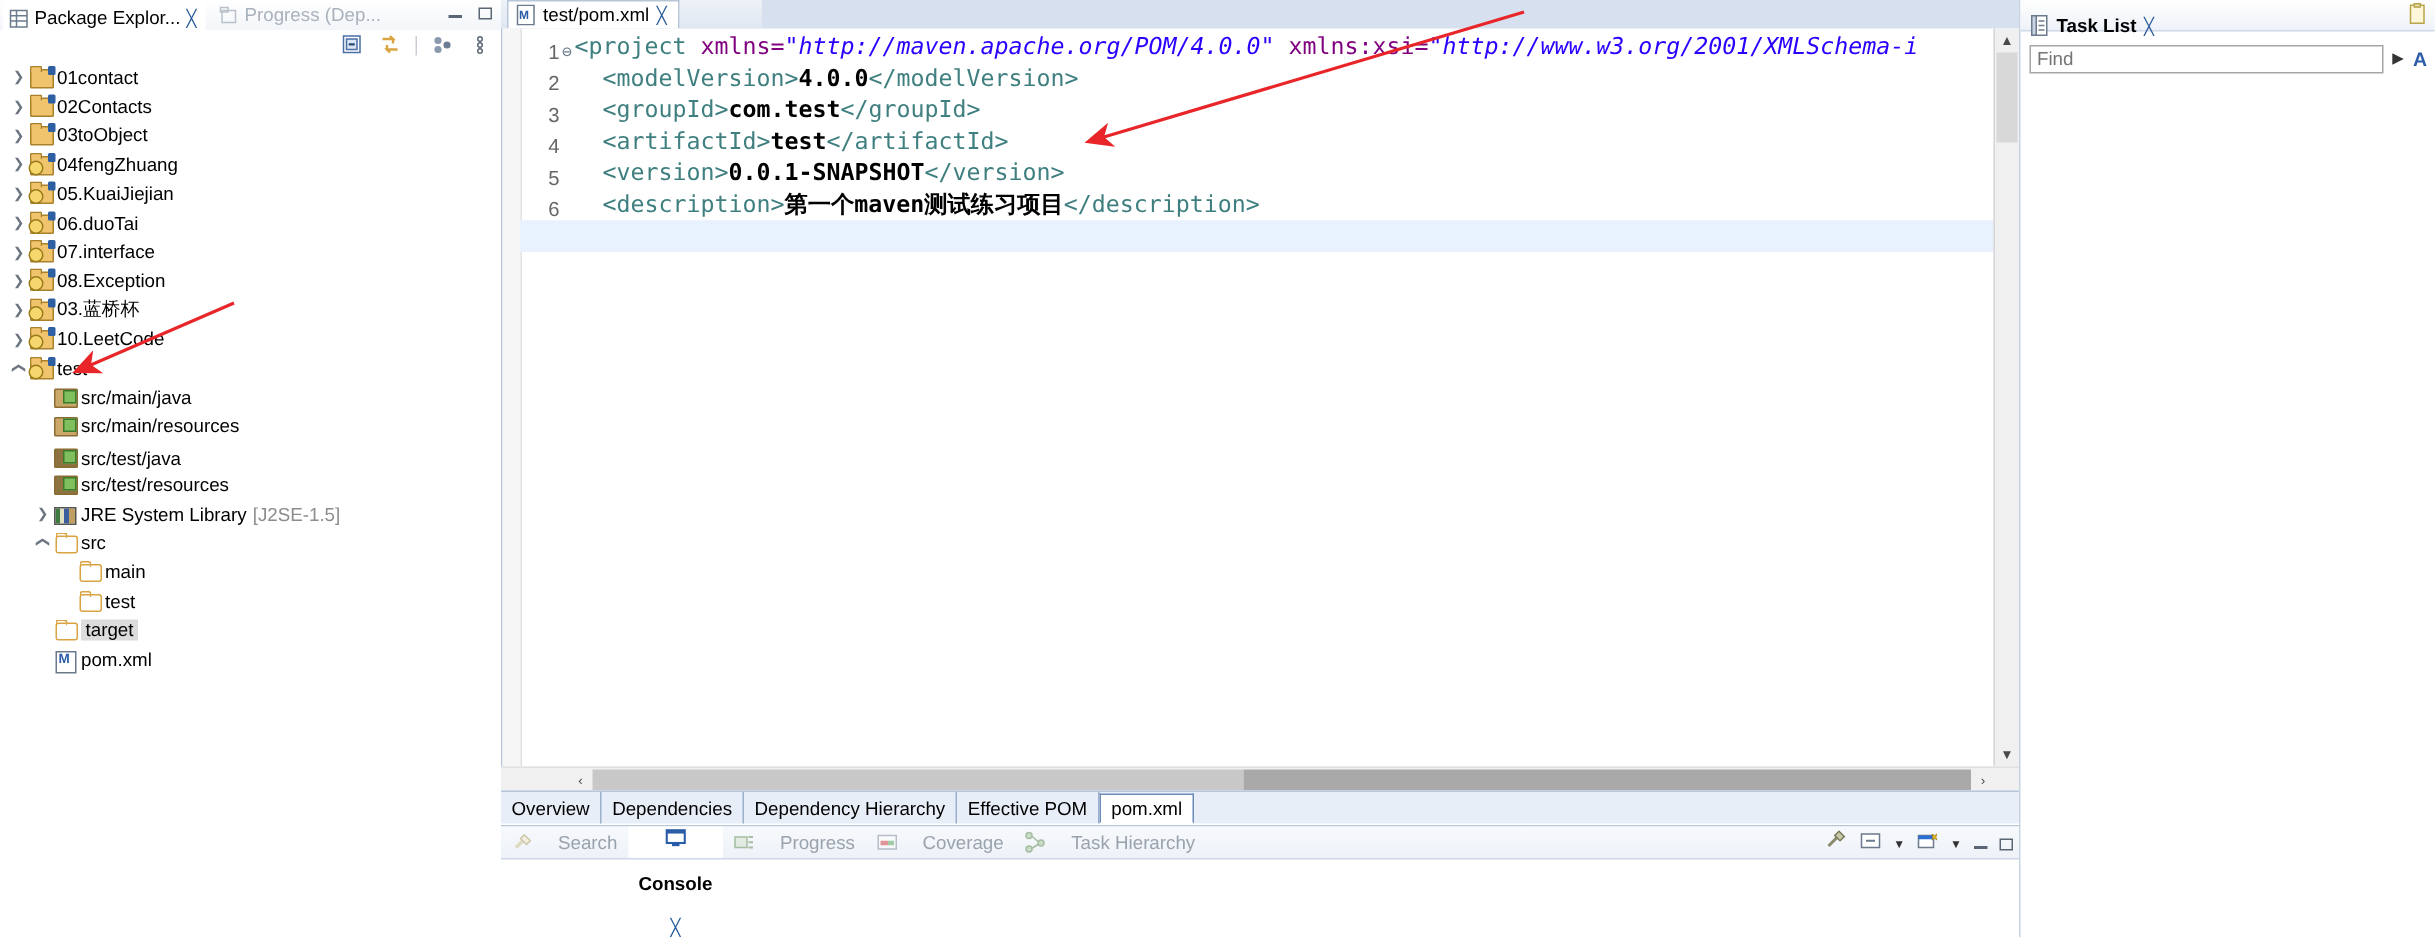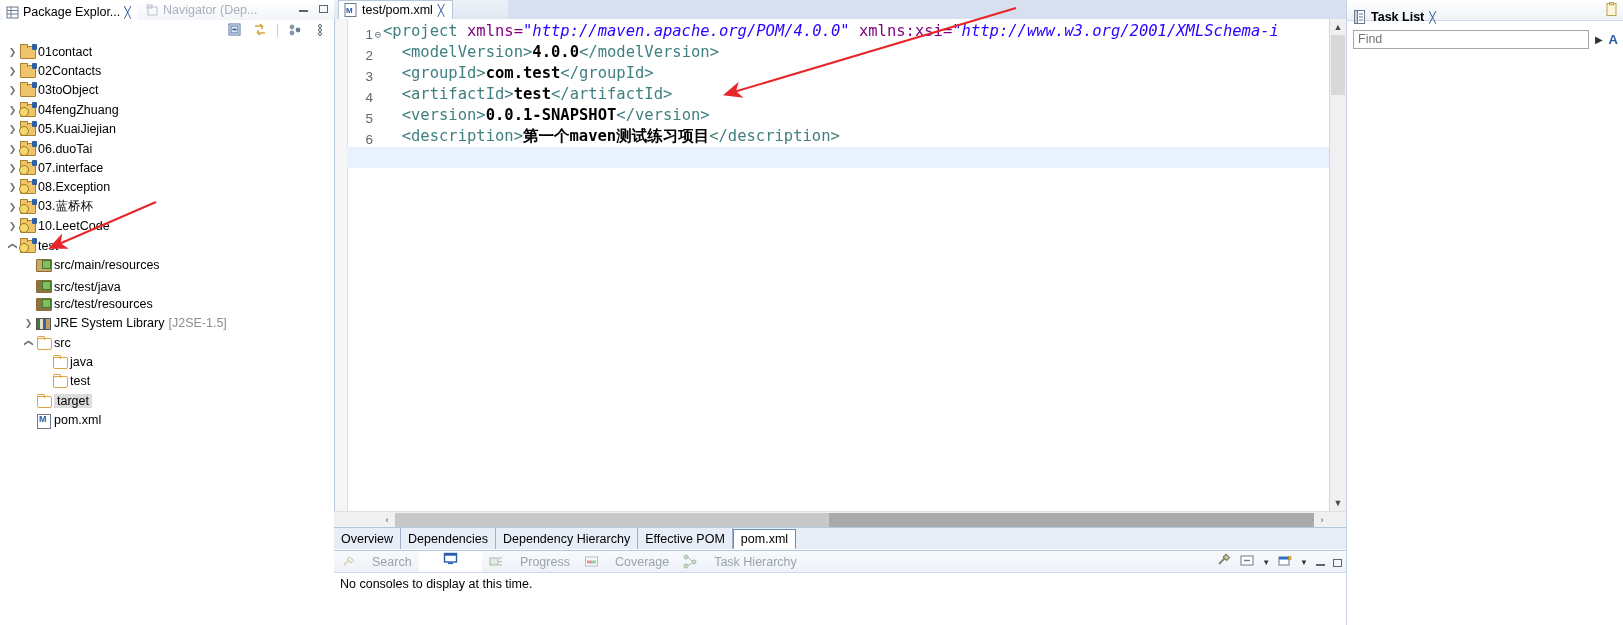--- a/index.html
+++ b/index.html
@@ -139,21 +139,21 @@
         <span style="font-size:12.5px">Package Explor...</span>
         <span class="closeX">╳</span>
       </div>
       <div class="tabUnsel">
         <span style="display:inline-block;width:13px;height:13px;">
           <svg width="13" height="13" viewBox="0 0 13 13">
               <rect x="2" y="3" width="9" height="8" fill="none" stroke="#b9c2cc"></rect>
               <rect x="1" y="1" width="5" height="3" fill="none" stroke="#b9c2cc"></rect>
             </svg>
         </span>
-        <span>Navigator (Dep...</span>
+        <span>Progress (Dep...</span>
       </div>
       <div class="minmax">
         <span class="winbtn min"></span>
         <span class="winbtn max"></span>
       </div>
     </div>
 
     <div class="toolRow">
       <div class="toolIcons">
         <span class="tIcon">
@@ -271,20 +271,27 @@
             <span class="icoProj"></span>
             <span class="warnDot"></span>
           </span>
           <span class="lbl">test</span>
         </div>
         <div class="row" style="padding-left: 22px;">
           <span class="arrow"><span style=""></span></span>
           <span class="ico">
             <span class="icoPkgSrc"></span>
           </span>
+          <span class="lbl">src/main/java</span>
+        </div>
+        <div class="row" style="padding-left: 22px;">
+          <span class="arrow"><span style=""></span></span>
+          <span class="ico">
+            <span class="icoPkgSrc"></span>
+          </span>
           <span class="lbl">src/main/resources</span>
         </div>
         <div class="row" style="padding-left: 22px; align-items: flex-end;">
           <span class="arrow"><span style=""></span></span>
           <span class="ico">
             <span class="icoPkgSrc dark"></span>
           </span>
           <span class="lbl">src/test/java</span>
         </div>
         <div class="row" style="padding-left: 22px;">
@@ -307,21 +314,21 @@
           <span class="ico">
             <span class="icoFolder"></span>
           </span>
           <span class="lbl">src</span>
         </div>
         <div class="row" style="padding-left: 38px;">
           <span class="arrow"><span style=""></span></span>
           <span class="ico">
             <span class="icoFolder"></span>
           </span>
-          <span class="lbl">java</span>
+          <span class="lbl">main</span>
         </div>
         <div class="row" style="padding-left: 38px;">
           <span class="arrow"><span style=""></span></span>
           <span class="ico">
             <span class="icoFolder"></span>
           </span>
           <span class="lbl">test</span>
         </div>
         <div class="row sel" style="padding-left: 22px;">
           <span class="arrow"><span style=""></span></span>
@@ -460,23 +467,20 @@
           <svg width="16" height="16" viewBox="0 0 16 16">
               <rect x="2" y="4" width="10" height="8" fill="#fff" stroke="#6b7a8c"></rect>
               <rect x="2" y="4" width="10" height="2.5" fill="#2a6fd4"></rect>
               <path d="M11 3 l1.6 1.2 l1.6 -1.2 l-0.6 2 l0.6 2 l-1.6 -1.2 l-1.6 1.2 l0.6 -2 z" fill="#f0c020" stroke="#a07c10" stroke-width="0.5"></path>
             </svg>
         </span>
         <span style="font-size:8px;color:#333;">▼</span>
         <span class="winbtn min"></span>
         <span class="winbtn max"></span>
       </div>
-    </div>
-    <div class="consoleBody">
-      <div class="consoleMsg">No consoles to display at this time.</div>
     </div>
   </div>
 
   <div class="rightPane">
     <div class="tlTabs">
       <div class="tlTab">
         <span style="display:inline-block;width:13px;height:14px;">
           <svg width="13" height="14" viewBox="0 0 13 14">
               <rect x="1.5" y="0.5" width="10" height="13" fill="#fff" stroke="#6b7a8c"></rect>
               <rect x="1.5" y="0.5" width="3" height="13" fill="#c8d4e4" stroke="#6b7a8c"></rect>

